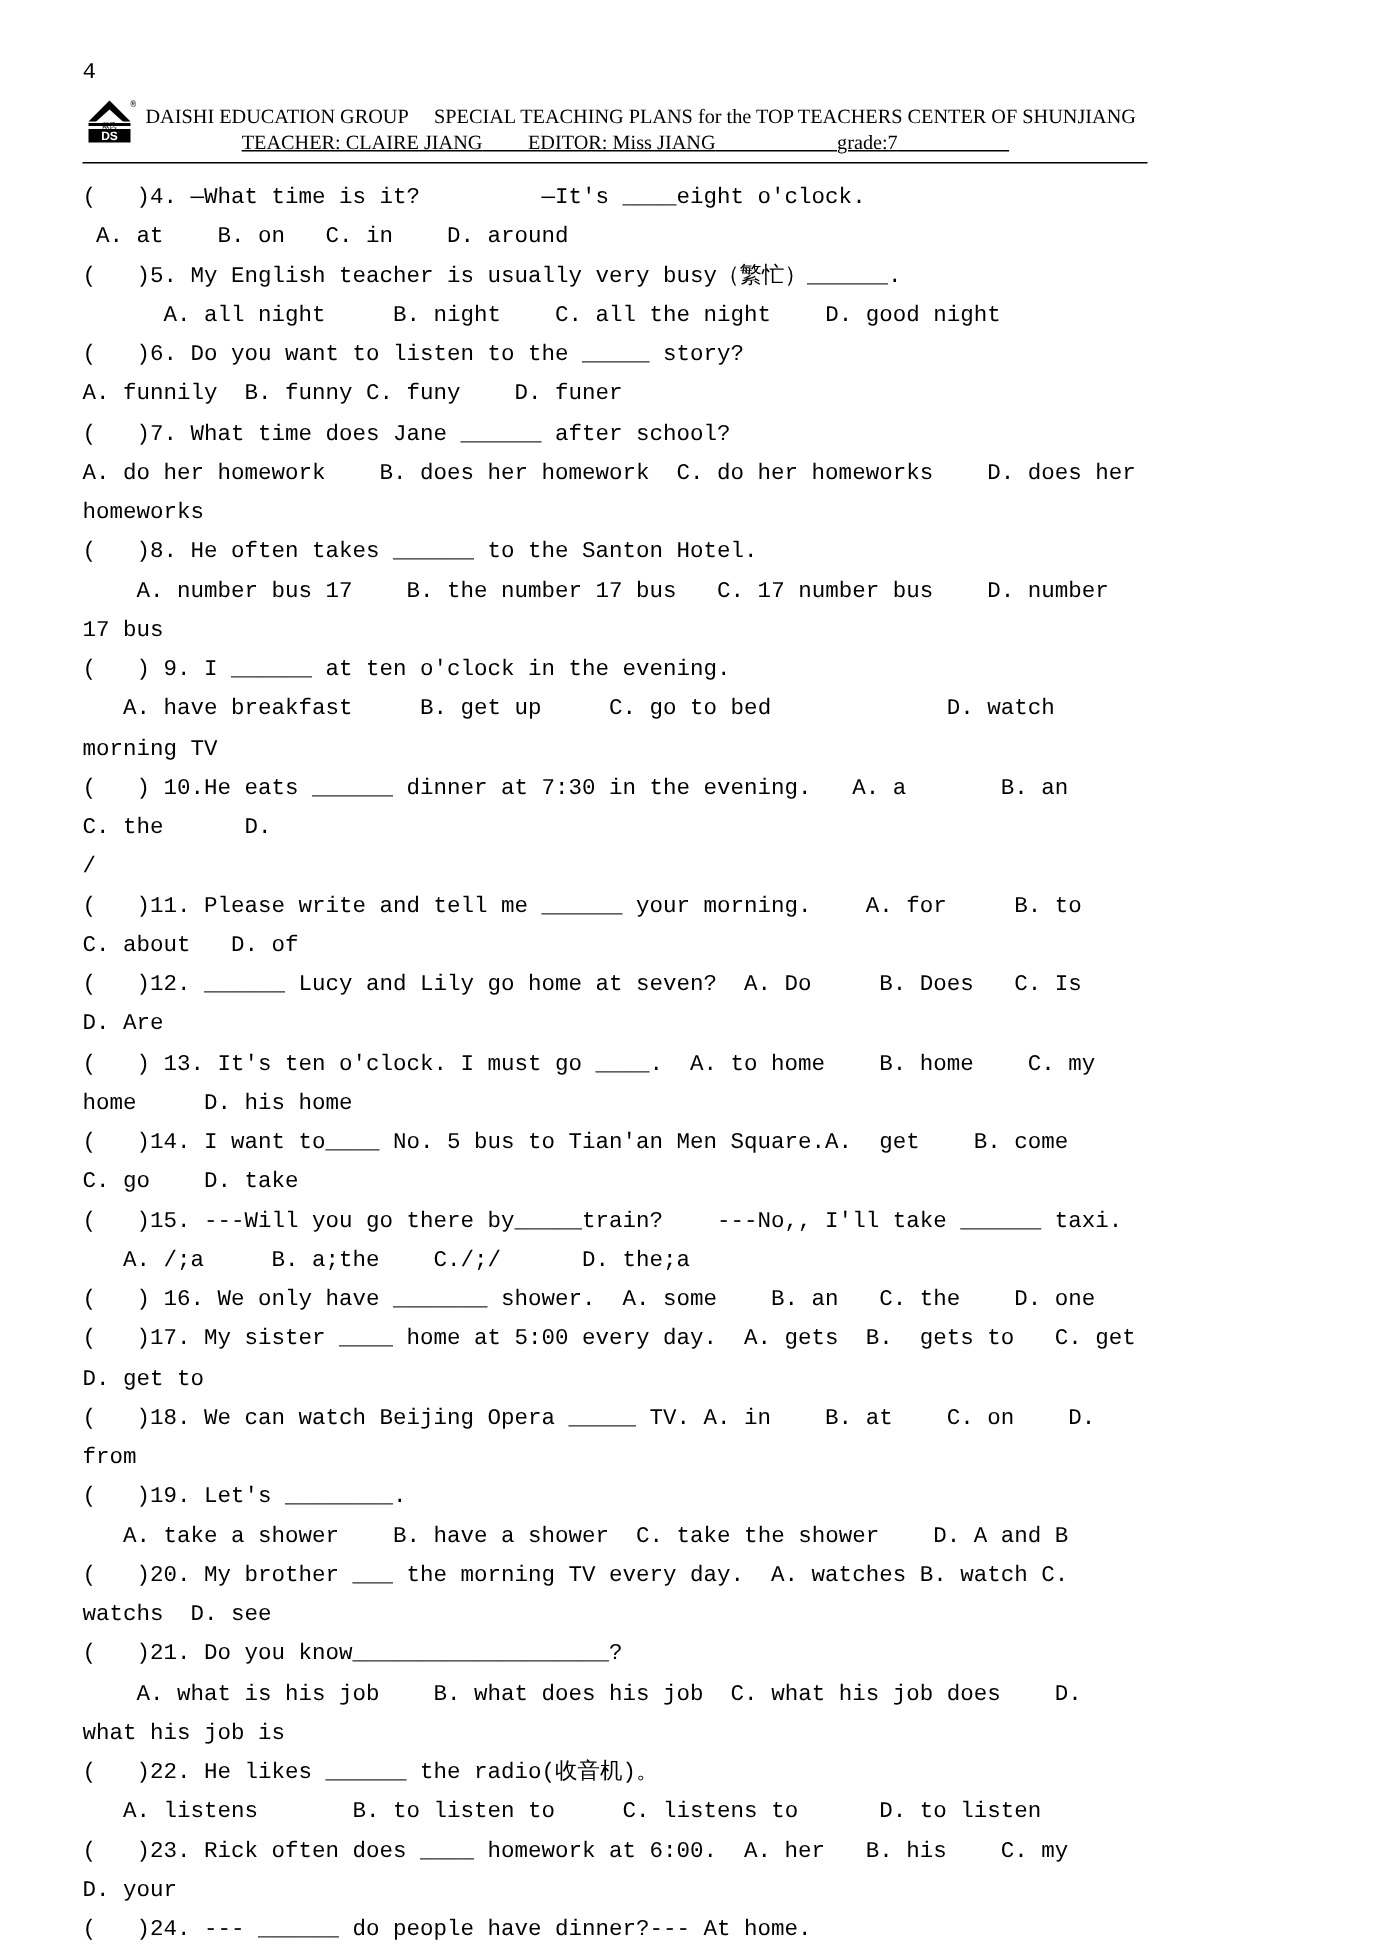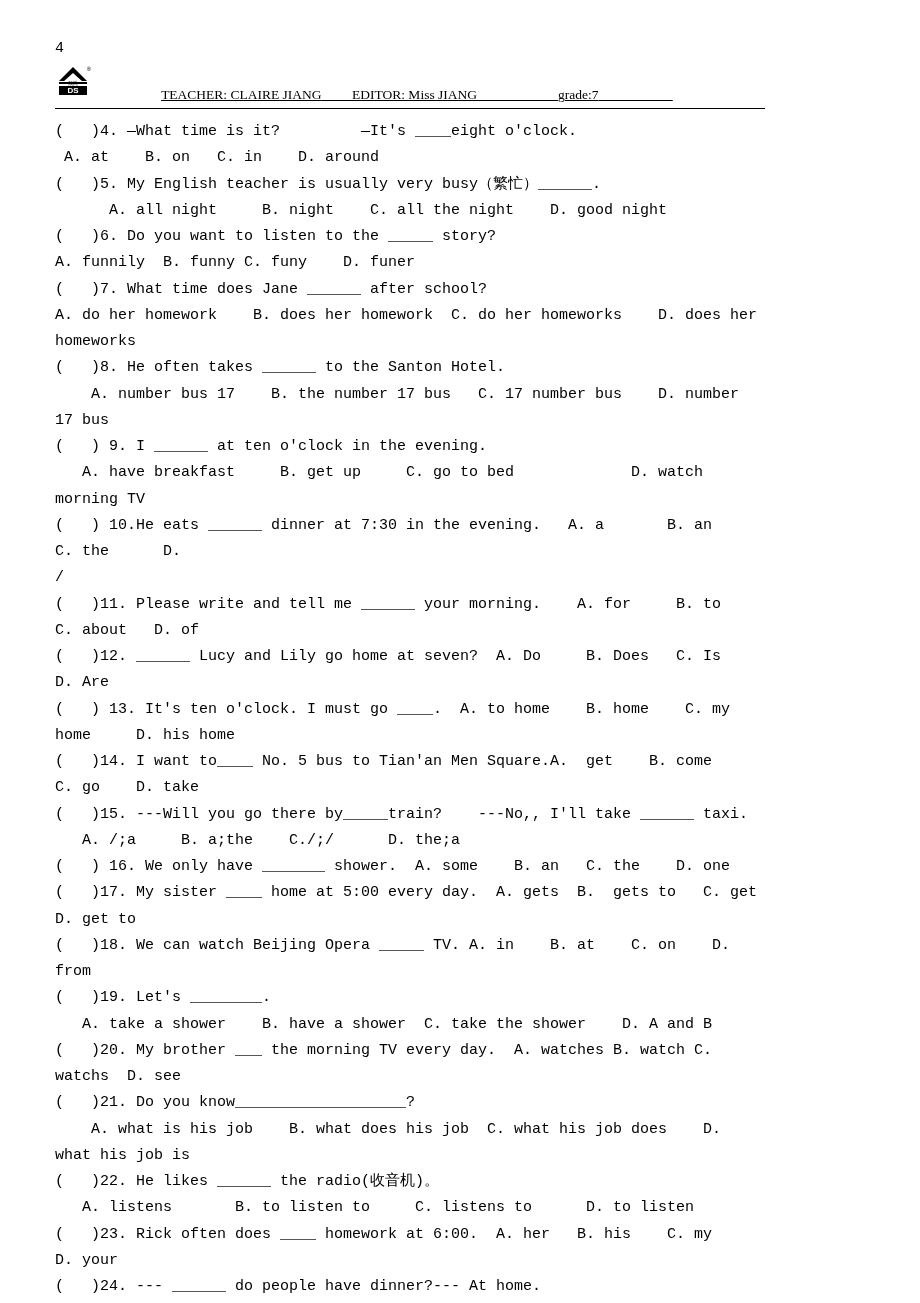--- a/index.html
+++ b/index.html
@@ -59,20 +59,23 @@
         <text x="32" y="6" font-size="6" fill="#000">®</text>
         <polygon points="18,2 4,16 32,16" fill="#000"></polygon>
         <polygon points="18,8 8,17 28,17" fill="#fff"></polygon>
         <rect x="4" y="17" width="28" height="2" fill="#000"></rect>
         <rect x="4" y="21" width="28" height="9" fill="#000"></rect>
         <text x="18" y="28" text-anchor="middle" font-family="Arial" font-size="8" font-weight="bold" fill="#fff">DS</text>
         <text x="18" y="20" text-anchor="middle" font-size="5" fill="#000">戴氏</text>
       </svg>
     </div>
     <div class="head-text">
+      <div class="head-line1">
+        <span>DAISHI EDUCATION GROUP</span>&nbsp;&nbsp;&nbsp;&nbsp;&nbsp;<span>SPECIAL TEACHING PLANS for the TOP TEACHERS CENTER OF SHUNJIANG</span>
+      </div>
       <div class="head-line2">
         &nbsp;&nbsp;&nbsp;&nbsp;&nbsp;&nbsp;&nbsp;&nbsp;&nbsp;&nbsp;&nbsp;&nbsp;&nbsp;&nbsp;&nbsp;&nbsp;&nbsp;&nbsp;&nbsp;<span style="text-decoration: underline;"><span>TEACHER: CLAIRE JIANG</span>&nbsp;&nbsp;&nbsp;&nbsp;&nbsp;&nbsp;&nbsp;&nbsp;&nbsp;<span>EDITOR: Miss JIANG</span>&nbsp;&nbsp;&nbsp;&nbsp;&nbsp;&nbsp;&nbsp;&nbsp;&nbsp;&nbsp;&nbsp;&nbsp;&nbsp;&nbsp;&nbsp;&nbsp;&nbsp;&nbsp;&nbsp;&nbsp;&nbsp;&nbsp;&nbsp;&nbsp;<span>grade:7</span>&nbsp;&nbsp;&nbsp;&nbsp;&nbsp;&nbsp;&nbsp;&nbsp;&nbsp;&nbsp;&nbsp;&nbsp;&nbsp;&nbsp;&nbsp;&nbsp;&nbsp;&nbsp;&nbsp;&nbsp;&nbsp;&nbsp;</span>
       </div>
     </div>
   </div>
 
   <hr class="top-rule">
 
   <div class="content" id="content-lines"><div>(   )4. —What time is it?         —It's ____eight o'clock.</div><div> A. at    B. on   C. in    D. around</div><div>(   )5. My English teacher is usually very busy（繁忙）______.</div><div>      A. all night     B. night    C. all the night    D. good night</div><div>(   )6. Do you want to listen to the _____ story?</div><div>A. funnily  B. funny C. funy    D. funer</div><div>(   )7. What time does Jane ______ after school?</div><div>A. do her homework    B. does her homework  C. do her homeworks    D. does her homeworks</div><div>(   )8. He often takes ______ to the Santon Hotel.</div><div>    A. number bus 17    B. the number 17 bus   C. 17 number bus    D. number 17 bus</div><div>(   ) 9. I ______ at ten o'clock in the evening.</div><div>   A. have breakfast     B. get up     C. go to bed             D. watch morning TV</div><div>(   ) 10.He eats ______ dinner at 7:30 in the evening.   A. a       B. an     C. the      D.</div><div>/</div><div>(   )11. Please write and tell me ______ your morning.    A. for     B. to     C. about   D. of</div><div>(   )12. ______ Lucy and Lily go home at seven?  A. Do     B. Does   C. Is       D. Are</div><div>(   ) 13. It's ten o'clock. I must go ____.  A. to home    B. home    C. my home     D. his home</div><div>(   )14. I want to____ No. 5 bus to Tian'an Men Square.A.  get    B. come    C. go    D. take</div><div>(   )15. ---Will you go there by_____train?    ---No,, I'll take ______ taxi.</div><div>   A. /;a     B. a;the    C./;/      D. the;a</div><div>(   ) 16. We only have _______ shower.  A. some    B. an   C. the    D. one</div><div>(   )17. My sister ____ home at 5:00 every day.  A. gets  B.  gets to   C. get   D. get to</div><div>(   )18. We can watch Beijing Opera _____ TV. A. in    B. at    C. on    D. from</div><div>(   )19. Let's ________.</div><div>   A. take a shower    B. have a shower  C. take the shower    D. A and B</div><div>(   )20. My brother ___ the morning TV every day.  A. watches B. watch C. watchs  D. see</div><div>(   )21. Do you know___________________?</div><div>    A. what is his job    B. what does his job  C. what his job does    D. what his job is</div><div>(   )22. He likes ______ the radio(收音机)。</div><div>   A. listens       B. to listen to     C. listens to      D. to listen</div><div>(   )23. Rick often does ____ homework at 6:00.  A. her   B. his    C. my    D. your</div><div>(   )24. --- ______ do people have dinner?--- At home.</div><div>    A. What         B. When   C. Where         D. B and C</div></div>
 

